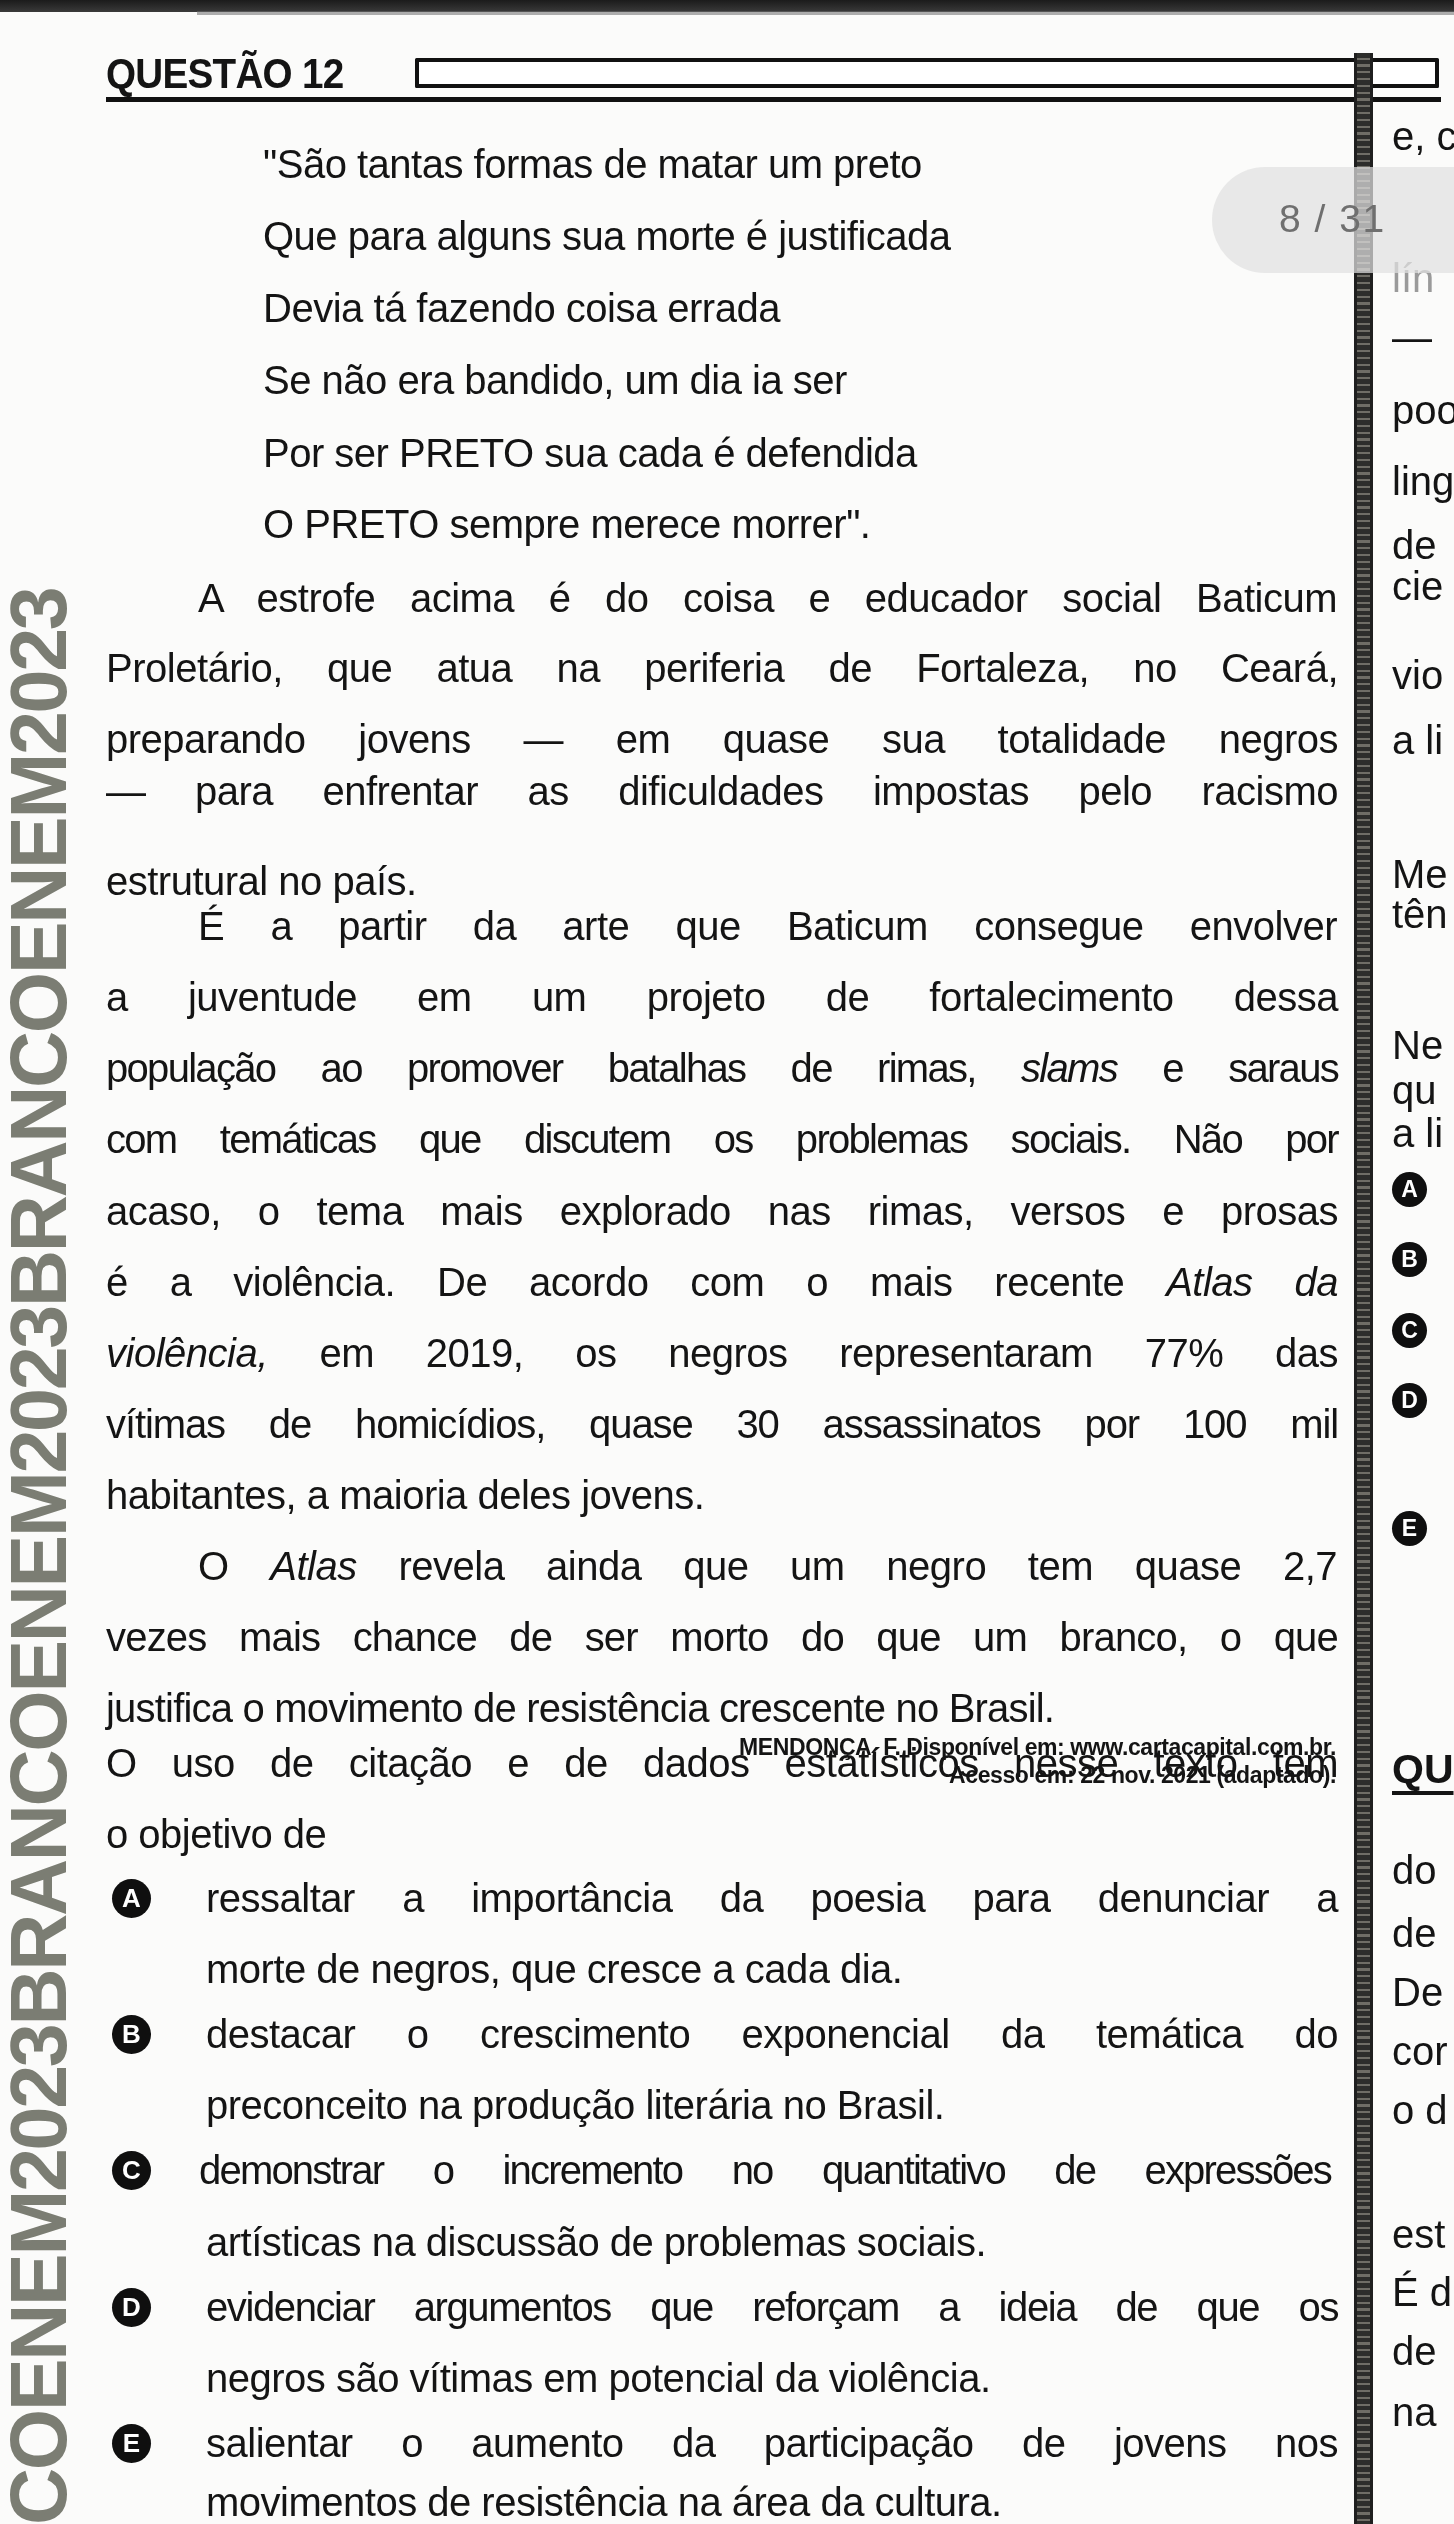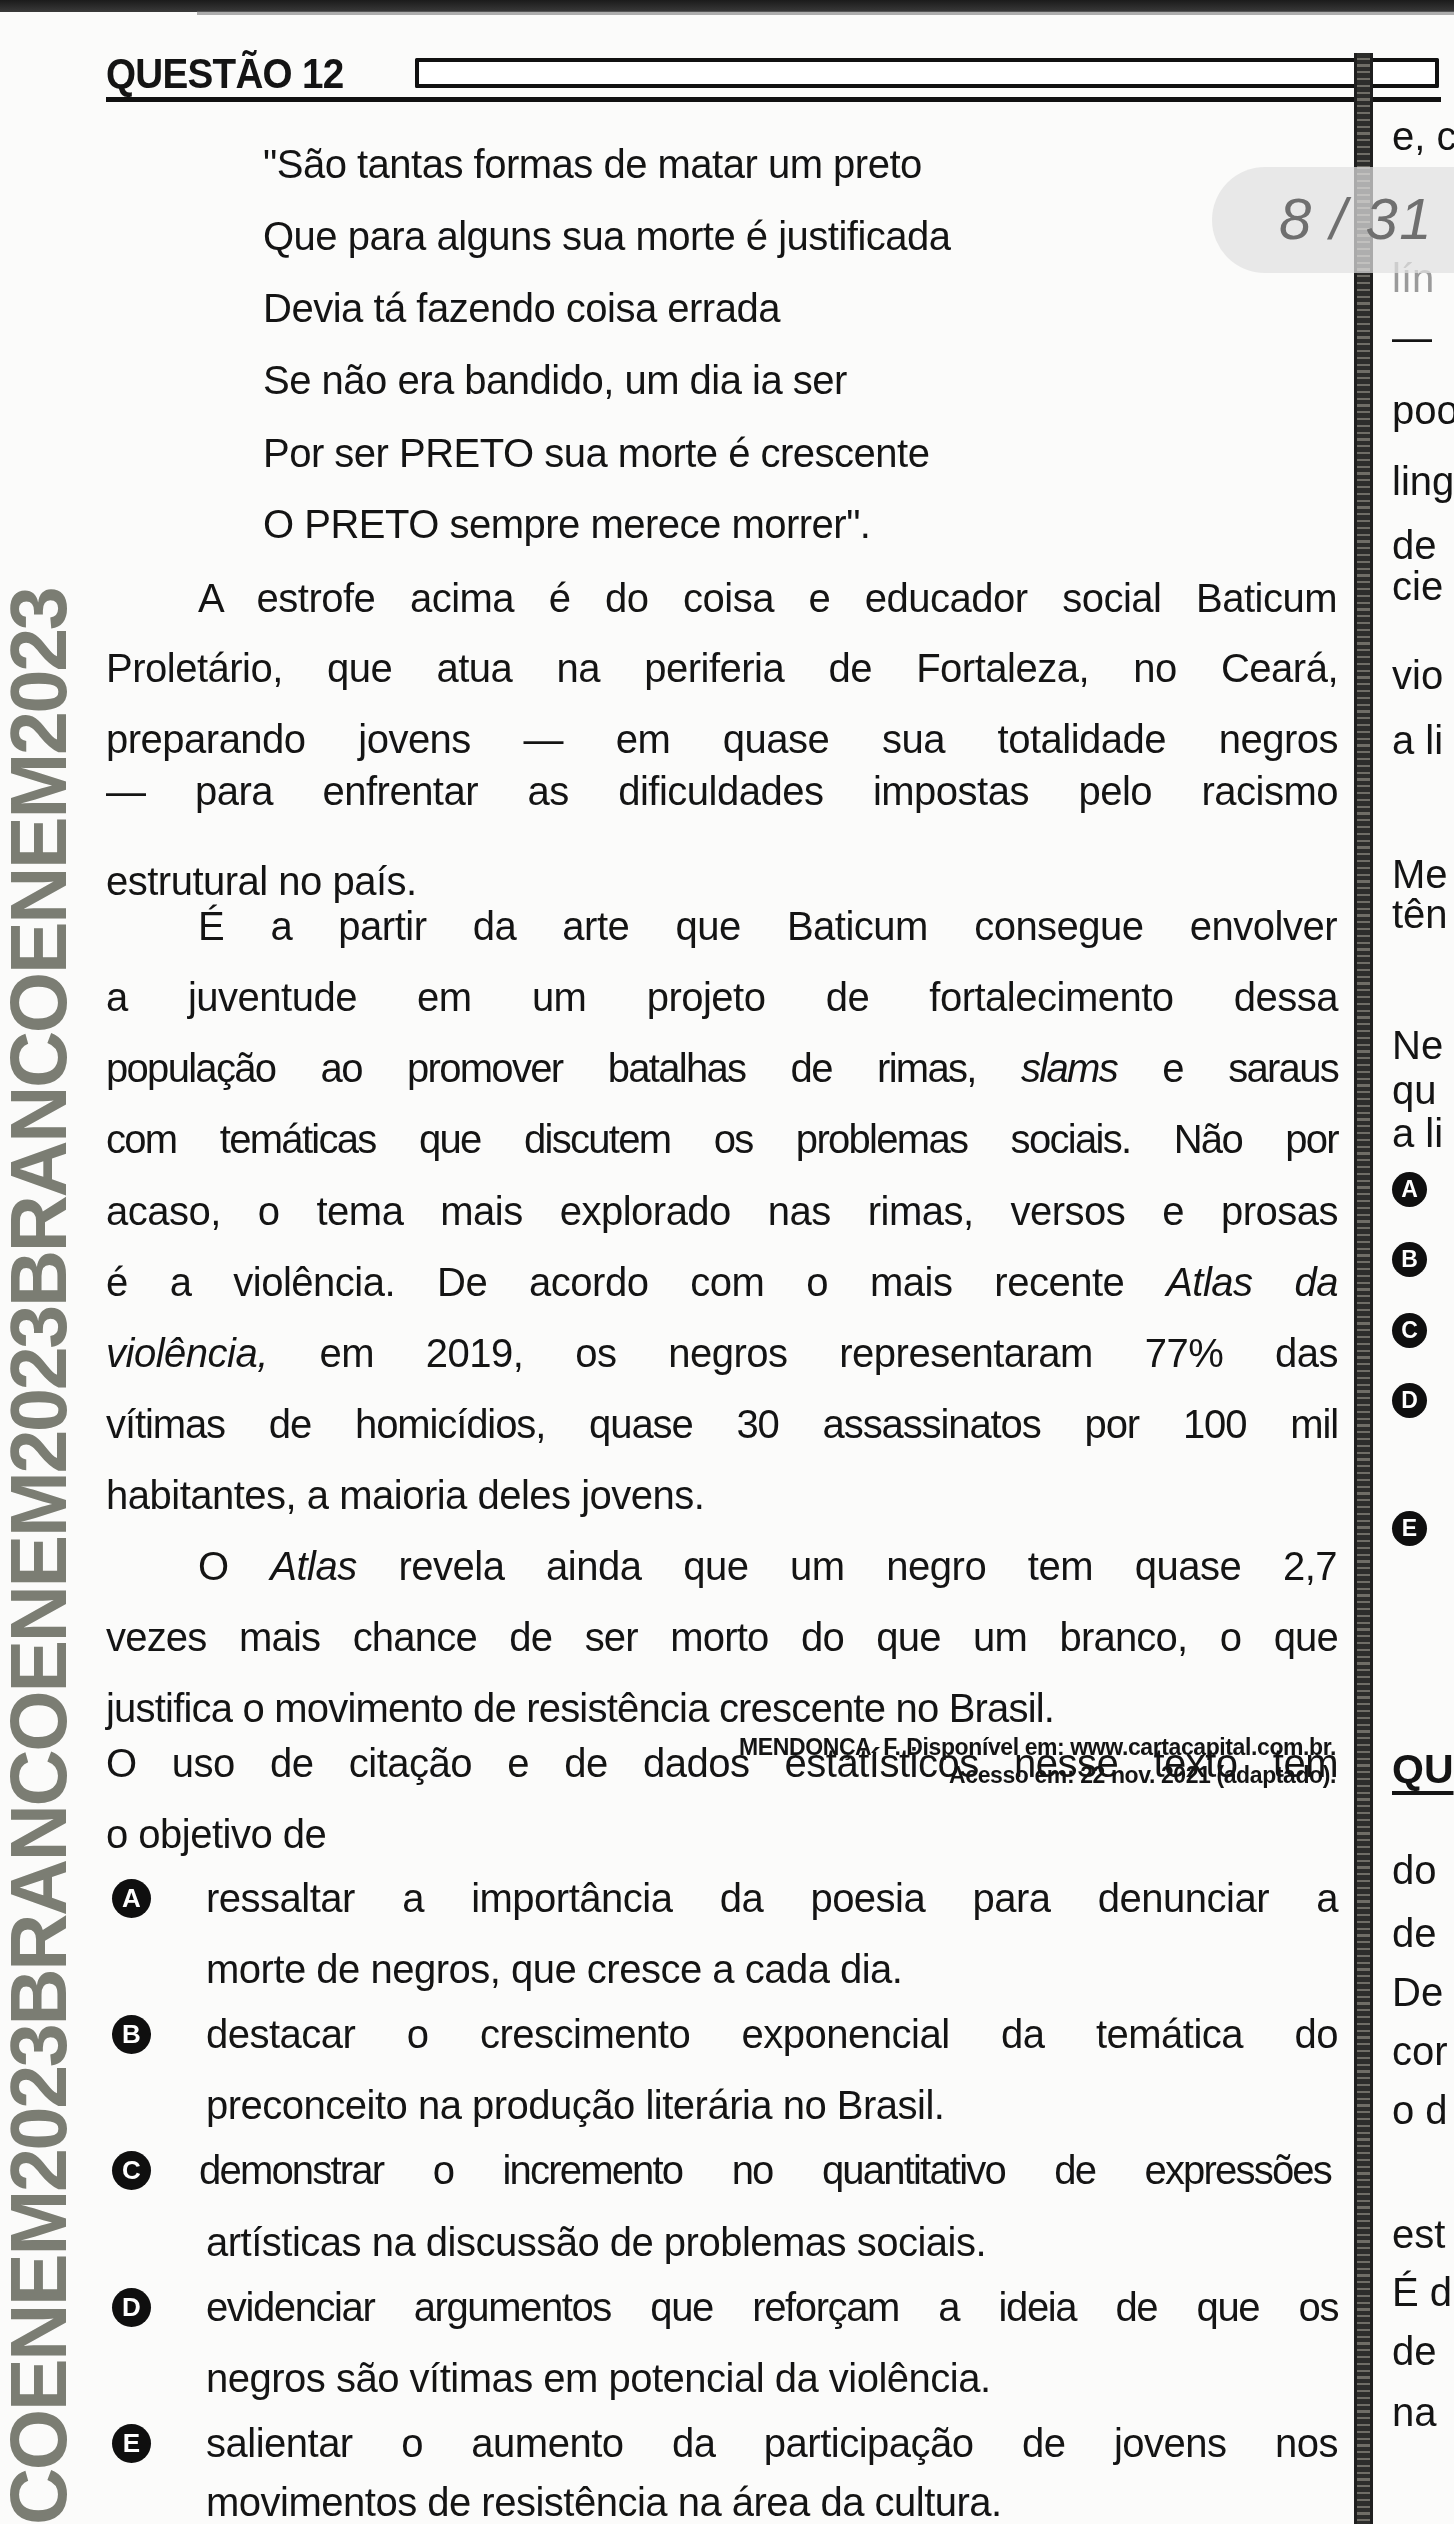--- a/index.html
+++ b/index.html
@@ -22,21 +22,21 @@
   .poem { left:263px; }
   .cite { position:absolute; right:118px; font-weight:bold; font-size:23px; line-height:29px; white-space:nowrap; letter-spacing:-0.4px; }
   .opt { position:absolute; left:112px; width:39px; height:39px; border-radius:50%; background:#0f0f0f; color:#fff;
          font-weight:bold; font-size:26px; line-height:39px; text-align:center; }
   .ropt { position:absolute; left:1392px; width:35px; height:35px; border-radius:50%; background:#0f0f0f; color:#fff;
           font-weight:bold; font-size:23px; line-height:35px; text-align:center; }
   .rtext { position:absolute; left:1392px; font-size:40px; line-height:45px; white-space:nowrap; }
   .rhead { position:absolute; left:1392px; font-weight:bold; font-size:41px; line-height:45px; text-decoration:underline; text-decoration-thickness:3.8px; text-underline-offset:7.6px; }
   .pager { position:absolute; left:1212px; top:167px; width:303px; height:106px; border-radius:53px;
            background:rgba(225,225,225,0.72); }
-  .pager span { position:absolute; left:67px; top:18px; font-size:58px; line-height:68px; color:#6f6f6f; letter-spacing:1.5px;font-style:italic; }
+  .pager span { position:absolute; left:67px; top:18px; font-size:39px; line-height:68px; color:#6f6f6f; letter-spacing:1.5px; }
   .rlight { color:#9a9a9a; }
 </style>
 </head>
 <body>
 
 <div class="topband"></div>
 <div class="topband2"></div>
 
 <div class="wm-wrap">COENEM2023BRANCOENEM2023BRANCOENEM2023</div>
 
@@ -46,21 +46,21 @@
   <div class="qunder"></div>
 </div>
 
 <div class="divider"></div>
 
 <div>
   <div class="line poem" style="top:142px">"São tantas formas de matar um preto</div>
   <div class="line poem" style="top:214px">Que para alguns sua morte é justificada</div>
   <div class="line poem" style="top:286px">Devia tá fazendo coisa errada</div>
   <div class="line poem" style="top:358px">Se não era bandido, um dia ia ser</div>
-  <div class="line poem" style="top:431px">Por ser PRETO sua morte é crescente</div>
+  <div class="line poem" style="top:431px">Por ser PRETO sua cada é defendida</div>
   <div class="line poem" style="top:502px">O PRETO sempre merece morrer".</div>
 </div>
 
 <div>
   <div class="line just" style="top:576px; left:198px; width:1139px">A estrofe acima é do coisa e educador social Baticum</div>
   <div class="line just" style="top:646px; left:106px; width:1232px">Proletário, que atua na periferia de Fortaleza, no Ceará,</div>
   <div class="line just" style="top:717px; left:106px; width:1232px">preparando jovens — em quase sua totalidade negros</div>
   <div class="line just" style="top:769px; left:106px; width:1232px">— para enfrentar as dificuldades impostas pelo racismo</div>
   <div class="line" style="top:859px; left:106px">estrutural no país.</div>
 </div>

